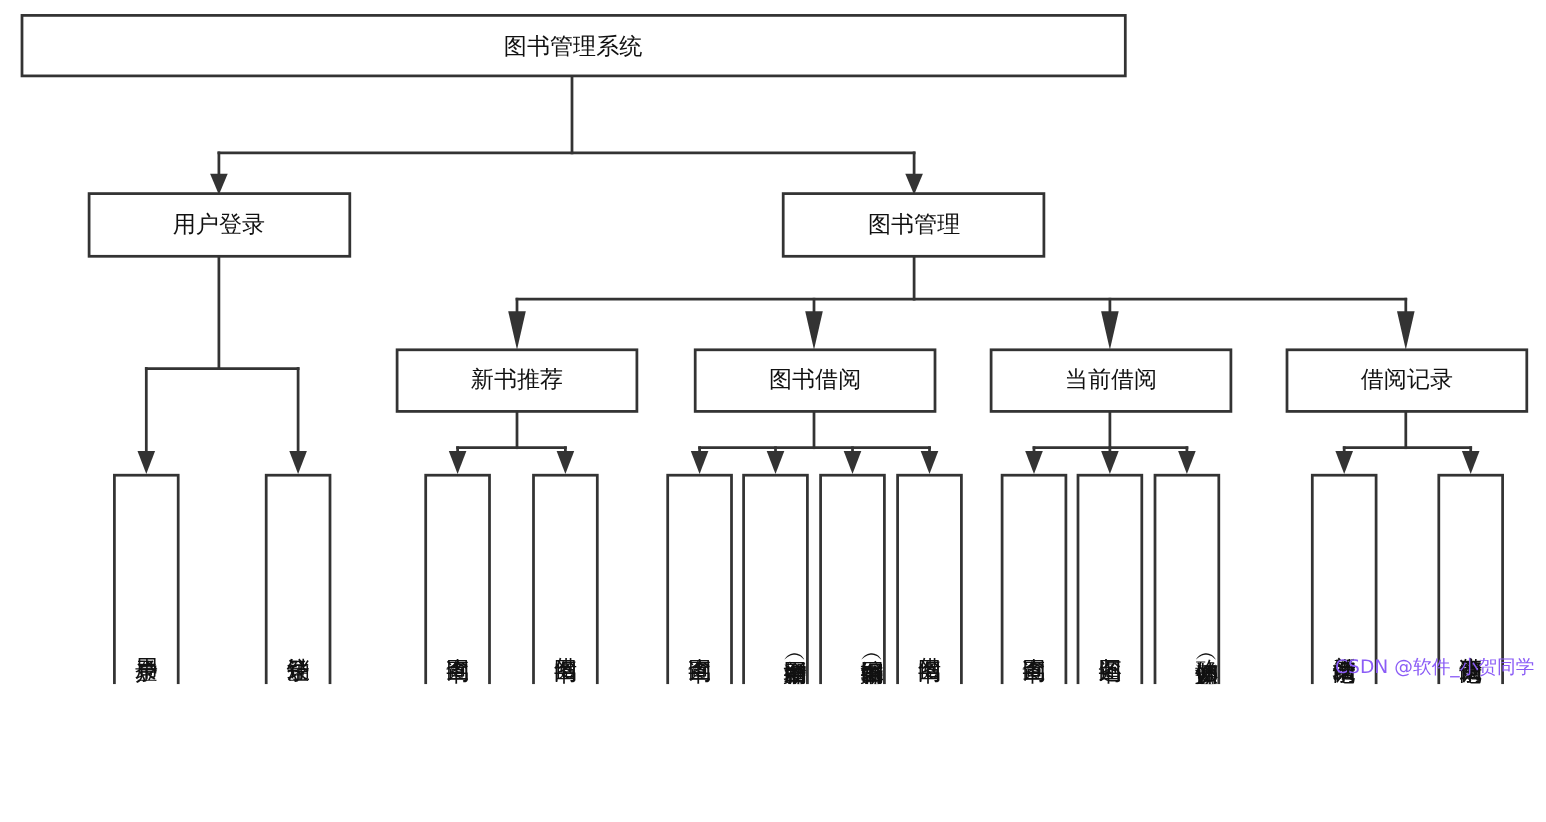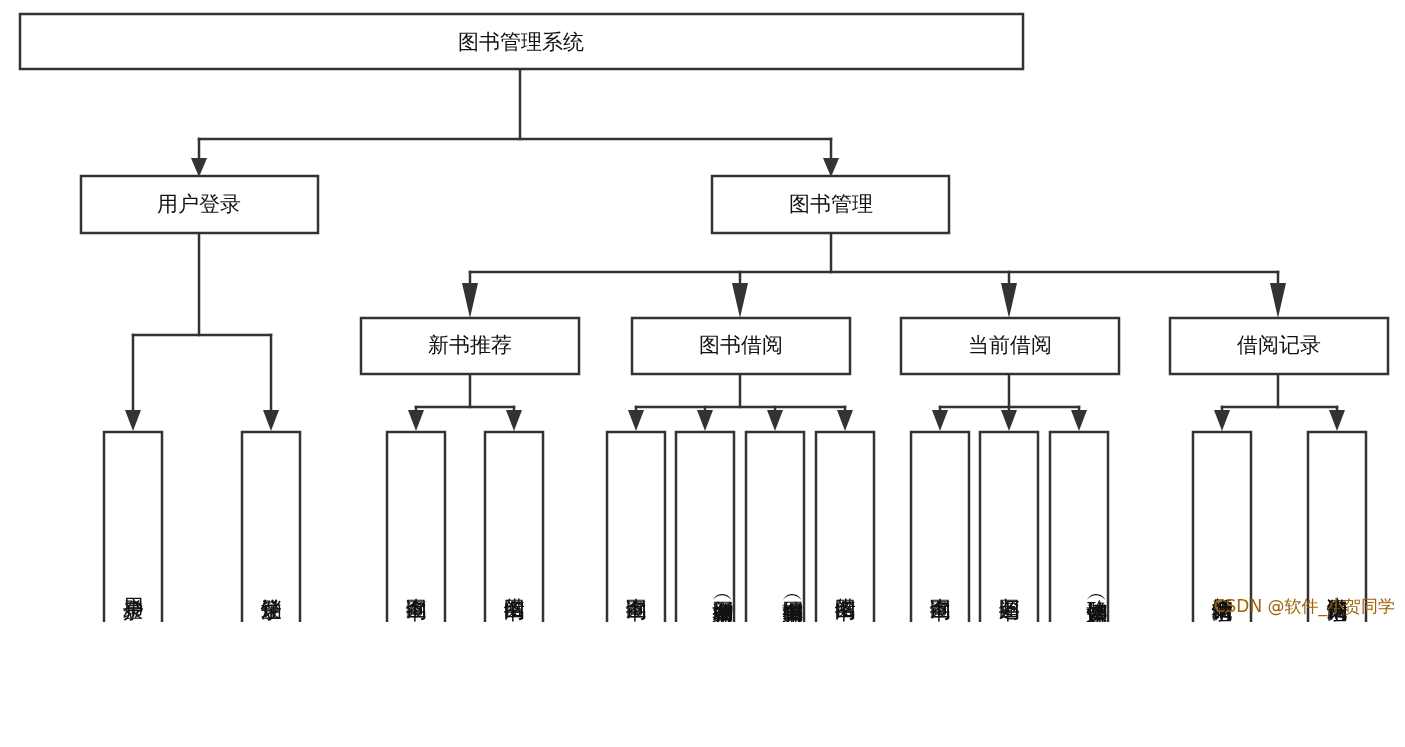--- a/index.html
+++ b/index.html
@@ -60,21 +60,21 @@
     white-space: nowrap;
     pointer-events: none;
     text-align: left;
   }
   .watermark {
     position: absolute;
     right: 10px;
     bottom: 4px;
     font-family: "DejaVu Sans", "Liberation Sans", sans-serif;
     font-size: 17px;
-    color: #a16207;
+    color: #8b5cf6;
     white-space: nowrap;
     pointer-events: none;
   }
 </style>
 </head>
 <body>
 
 <div id="diagram-root">
 
   <svg class="diagram-canvas" viewBox="0 0 1405 747" xmlns="http://www.w3.org/2000/svg">

